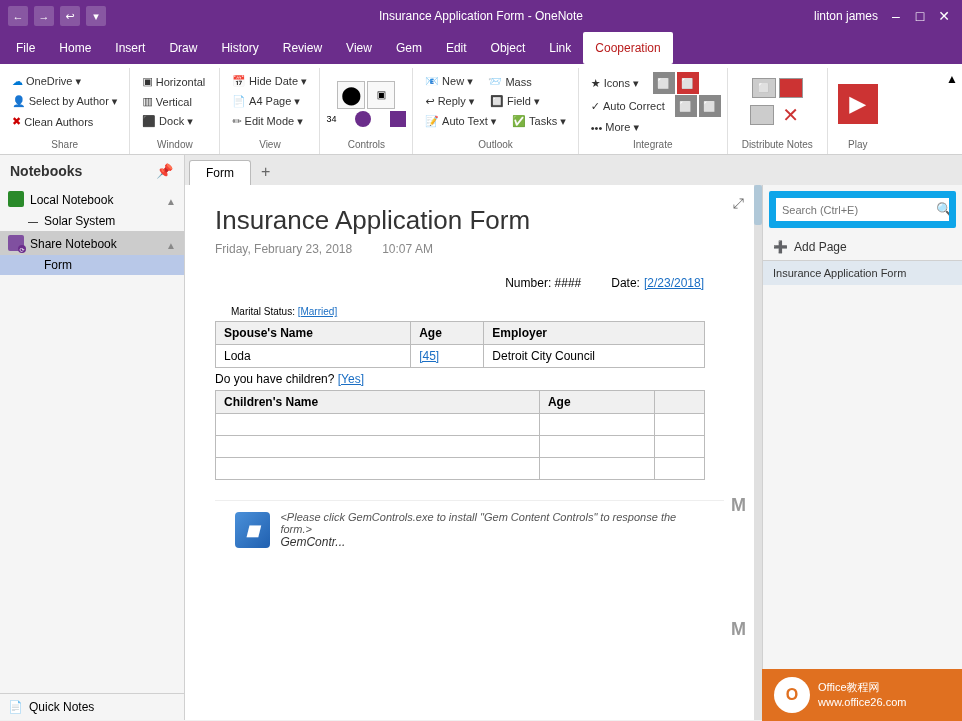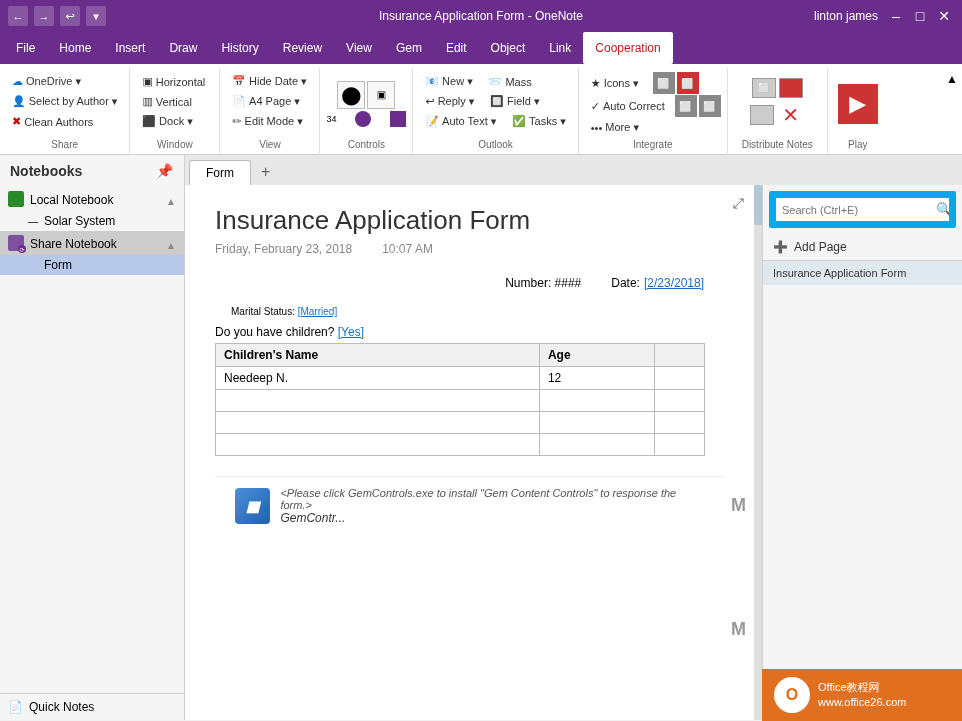--- a/index.html
+++ b/index.html
@@ -702,41 +702,52 @@
             <span class="field-value-link">[2/23/2018]</span>
           </div>
         </div>
 
 
         <div class="marital-row" style="padding:4px 0;">
           <span>Marital Status:</span>
           <span class="field-value-link">[Married]</span>
         </div>
 
+        <table class="form-table">
+          <thead>
+            <tr>
+              <th>Spouse's Name</th>
+              <th>Age</th>
+              <th>Employer</th>
+            </tr>
+          </thead>
+          <tbody>
+            <tr>
+              <td>Loda</td>
+              <td><span class="field-value-link">[45]</span></td>
+              <td>Detroit City Council</td>
+            </tr>
+          </tbody>
+        </table>
 
         <div class="children-q" style="padding:4px 0;">
           <span>Do you have children?</span>
           <span> </span>
           <span class="field-value-link">[Yes]</span>
         </div>
 
         <table class="form-table">
           <thead>
             <tr>
               <th>Children's Name</th>
               <th>Age</th>
               <th></th>
             </tr>
           </thead>
           <tbody>
-            <tr>
-              <td>Needeep N.</td>
-              <td>12</td>
-              <td></td>
-            </tr>
             <tr class="empty-row">
               <td></td>
               <td></td>
               <td></td>
             </tr>
             <tr class="empty-row">
               <td></td>
               <td></td>
               <td></td>
             </tr>

